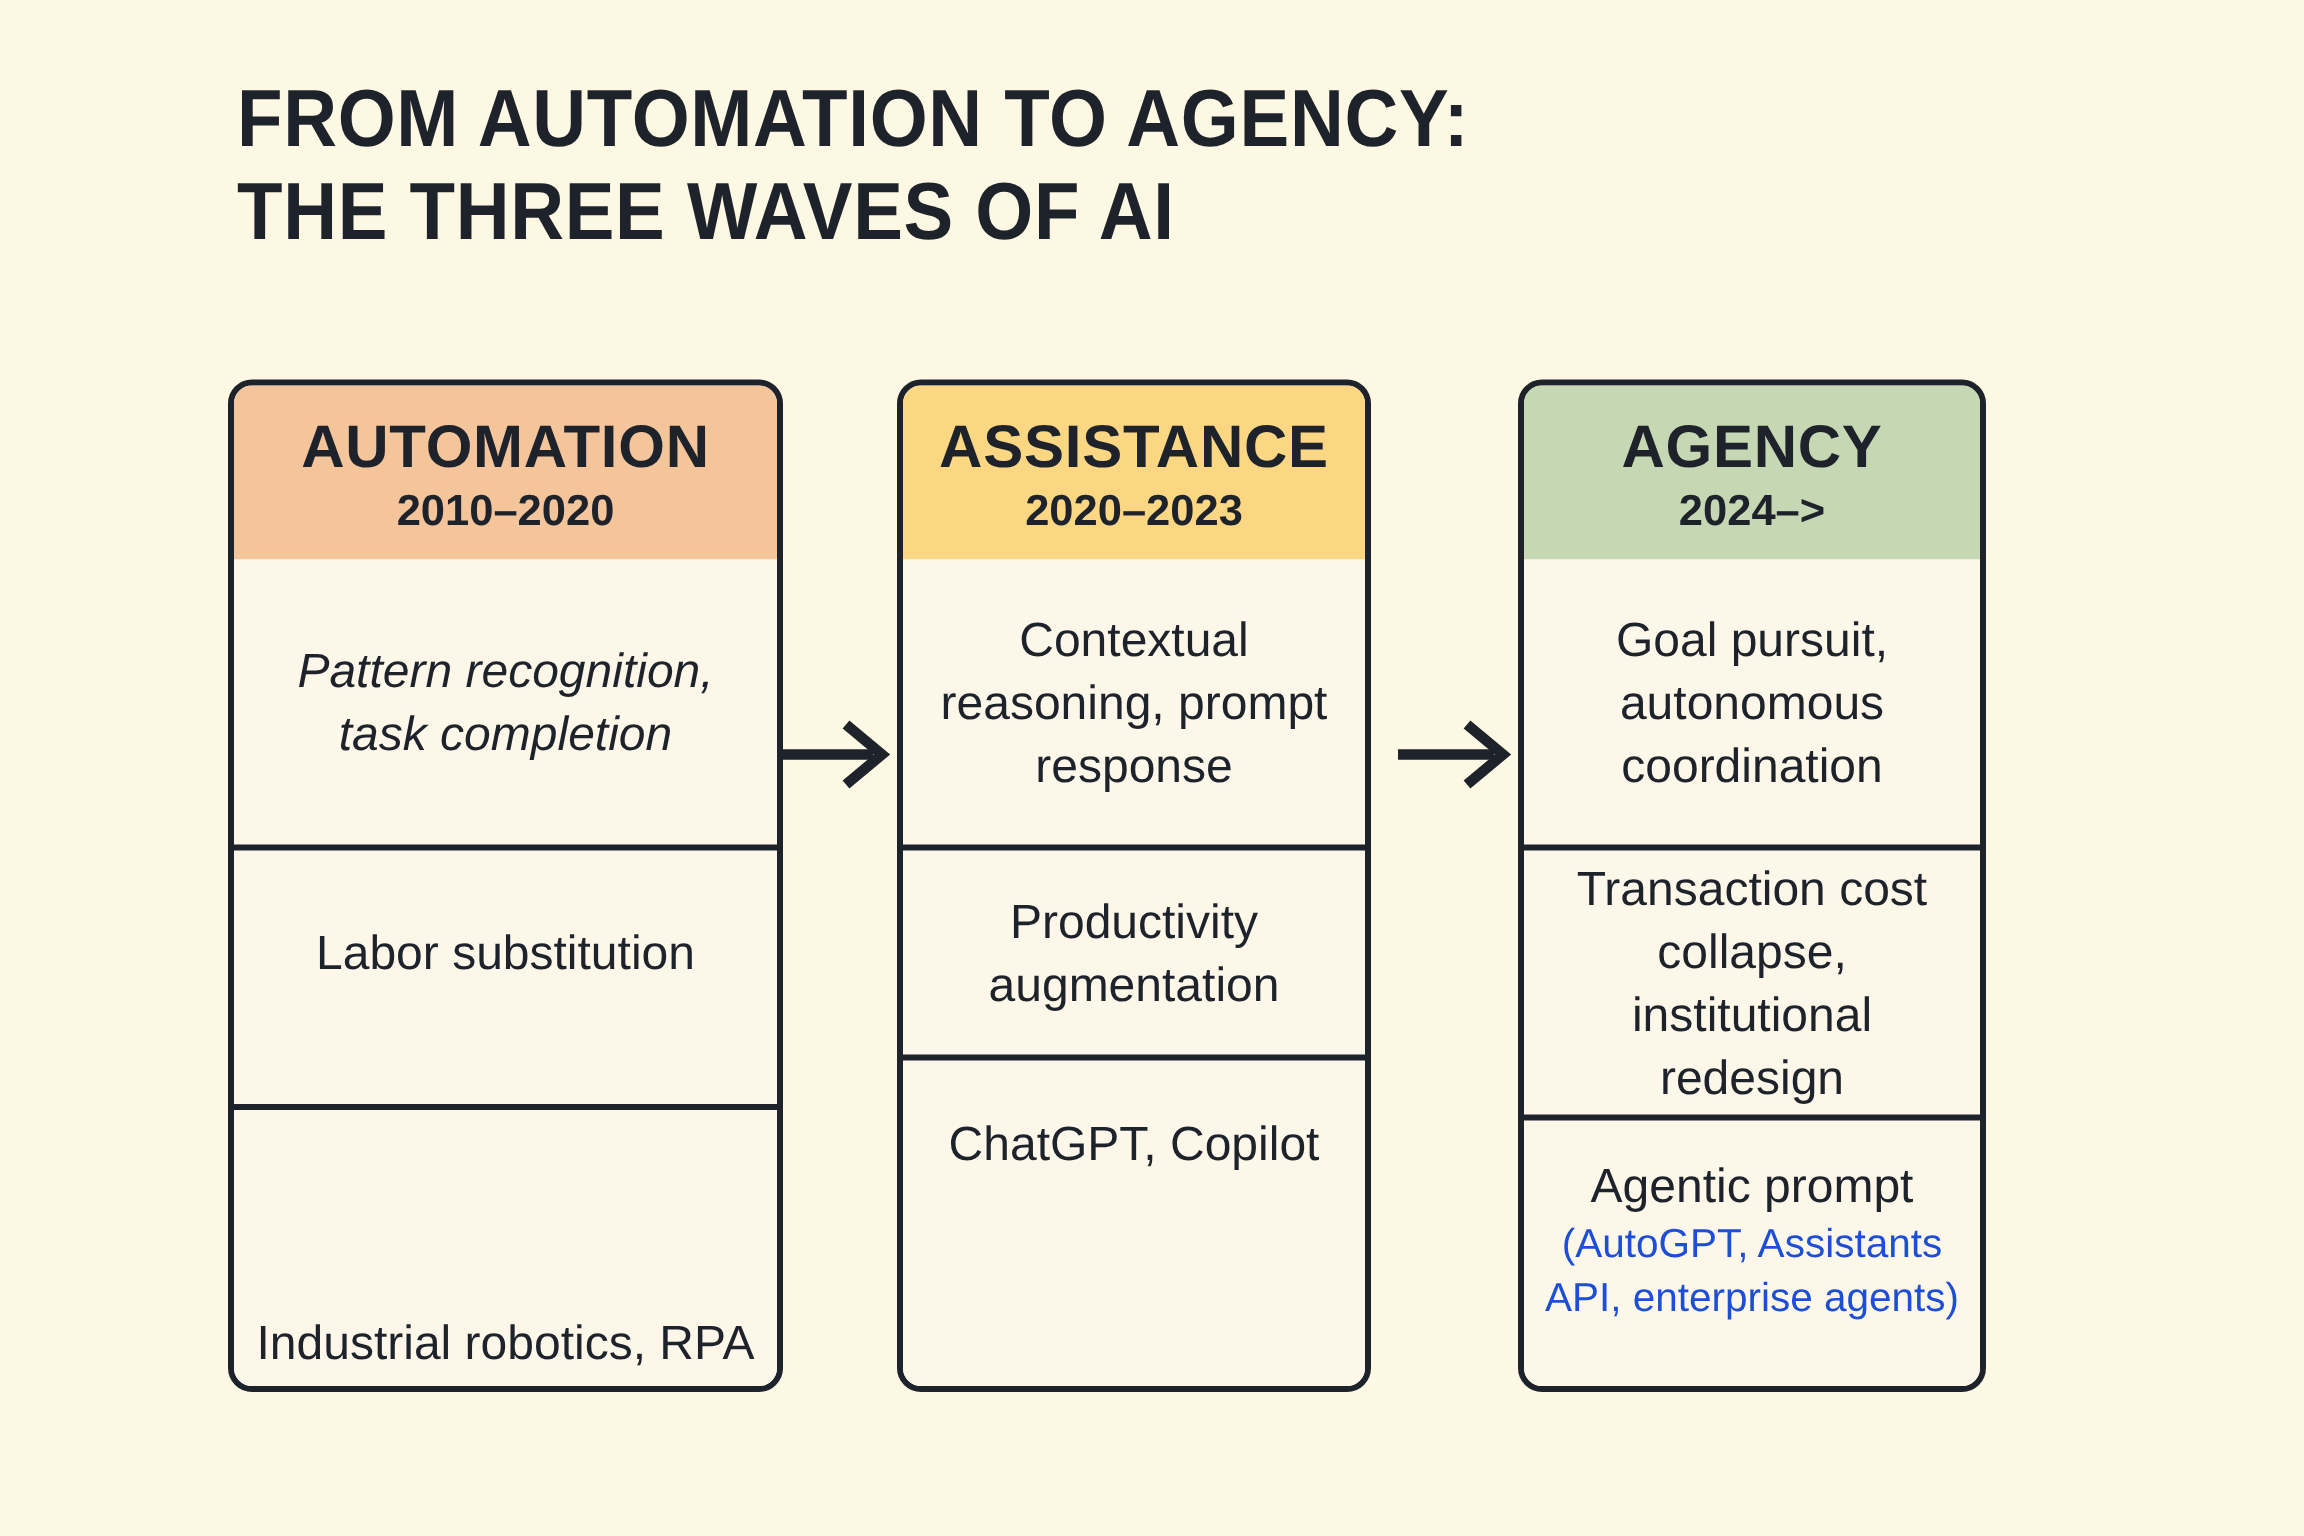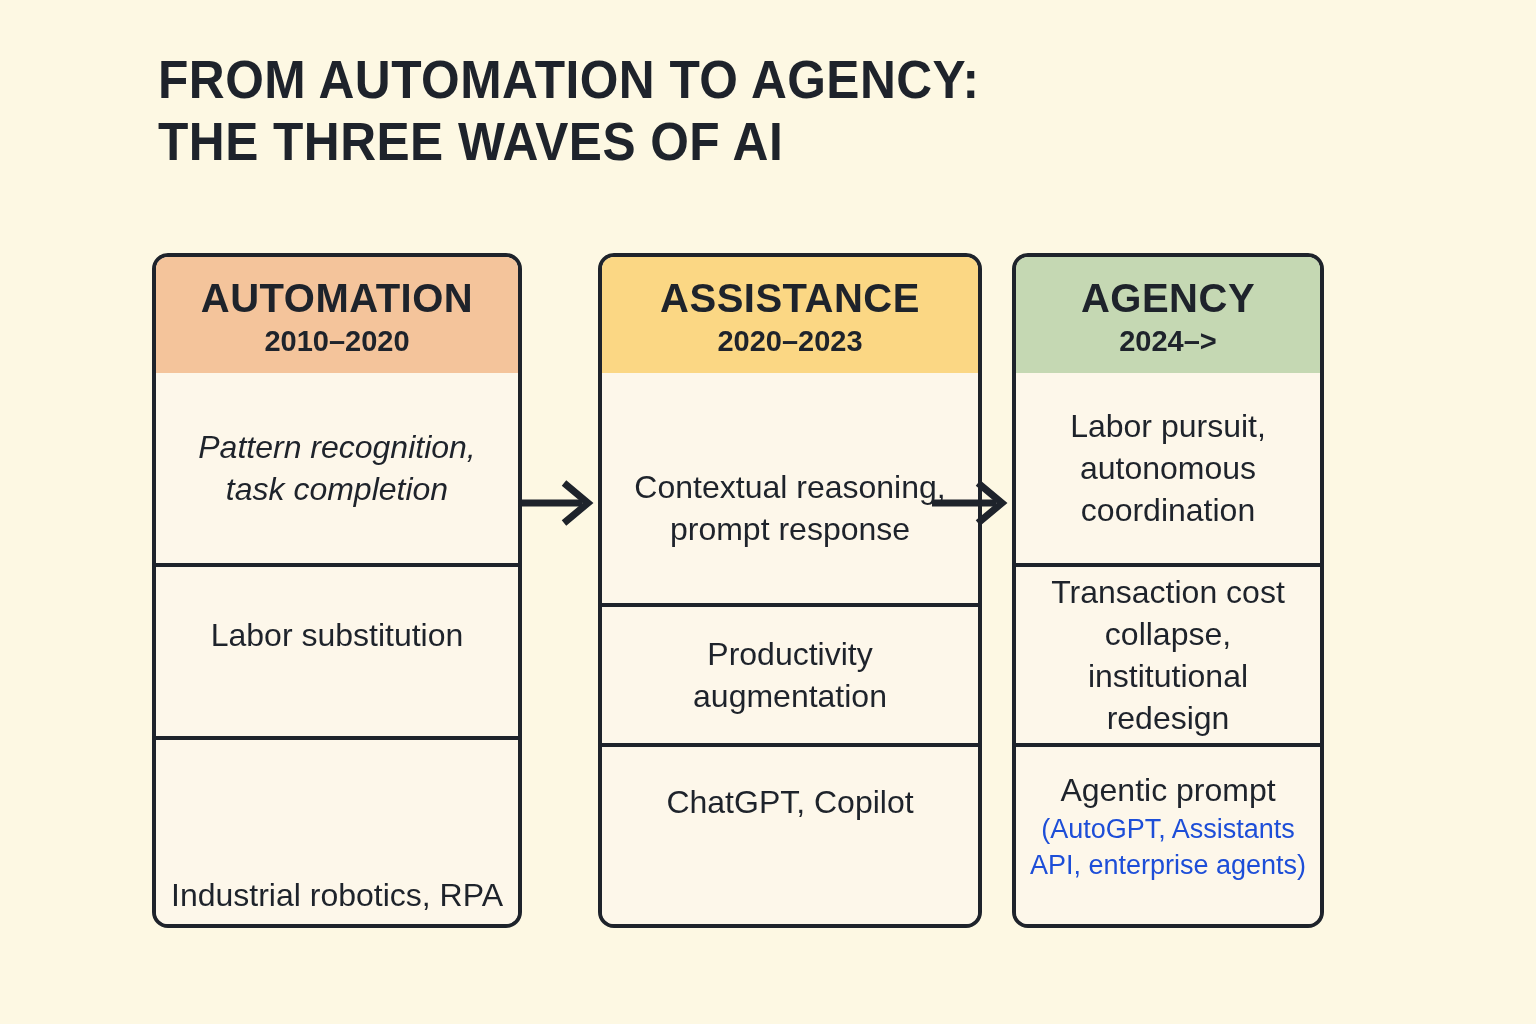--- a/index.html
+++ b/index.html
@@ -49,21 +49,21 @@
     top: 0;
     border: 4px solid #1E232B;
     border-radius: 16px;
     background: #FDF7EA;
     box-sizing: border-box;
     overflow: hidden;
     display: flex;
     flex-direction: column;
   }
   #card-0 { left: 152px;  width: 370px; height: 675px; }
-  #card-1 { left: 598px;  width: 384px; height: 675px; gap: 40px; }
+  #card-1 { left: 598px;  width: 316px; height: 675px; }
   #card-2 { left: 1012px; width: 312px; height: 675px; }
 
   .card-header {
     padding: 18px 10px 14px 10px;
     text-align: center;
     flex: 0 0 auto;
   }
   .card-title {
     font-size: 40px;
     font-weight: 700;
@@ -188,21 +188,21 @@
     <polyline points="48,8 72,28 48,48" fill="none" stroke="#1E232B" stroke-width="7" stroke-linecap="butt" stroke-linejoin="miter"></polyline>
   </svg>
 
   <div class="card" id="card-2">
     <div class="card-header" id="card-2-header" style="background: rgb(197, 216, 179);">
       <div class="card-title">AGENCY</div>
       <div class="card-period">2024–&gt;</div>
     </div>
     <div class="card-body">
       <div class="row">
-        <span class="row-text">Labor pursuit, autonomous coordination</span>
+        <span class="row-text">Goal pursuit, autonomous coordination</span>
       </div>
       <div class="row">
         <span class="row-text">Transaction cost collapse, institutional redesign</span>
       </div>
       <div class="row">
         <span>
           <span class="row-text">Agentic prompt</span>
           <span class="row-sub">(AutoGPT, Assistants API, enterprise agents)</span>
         </span>
       </div>

